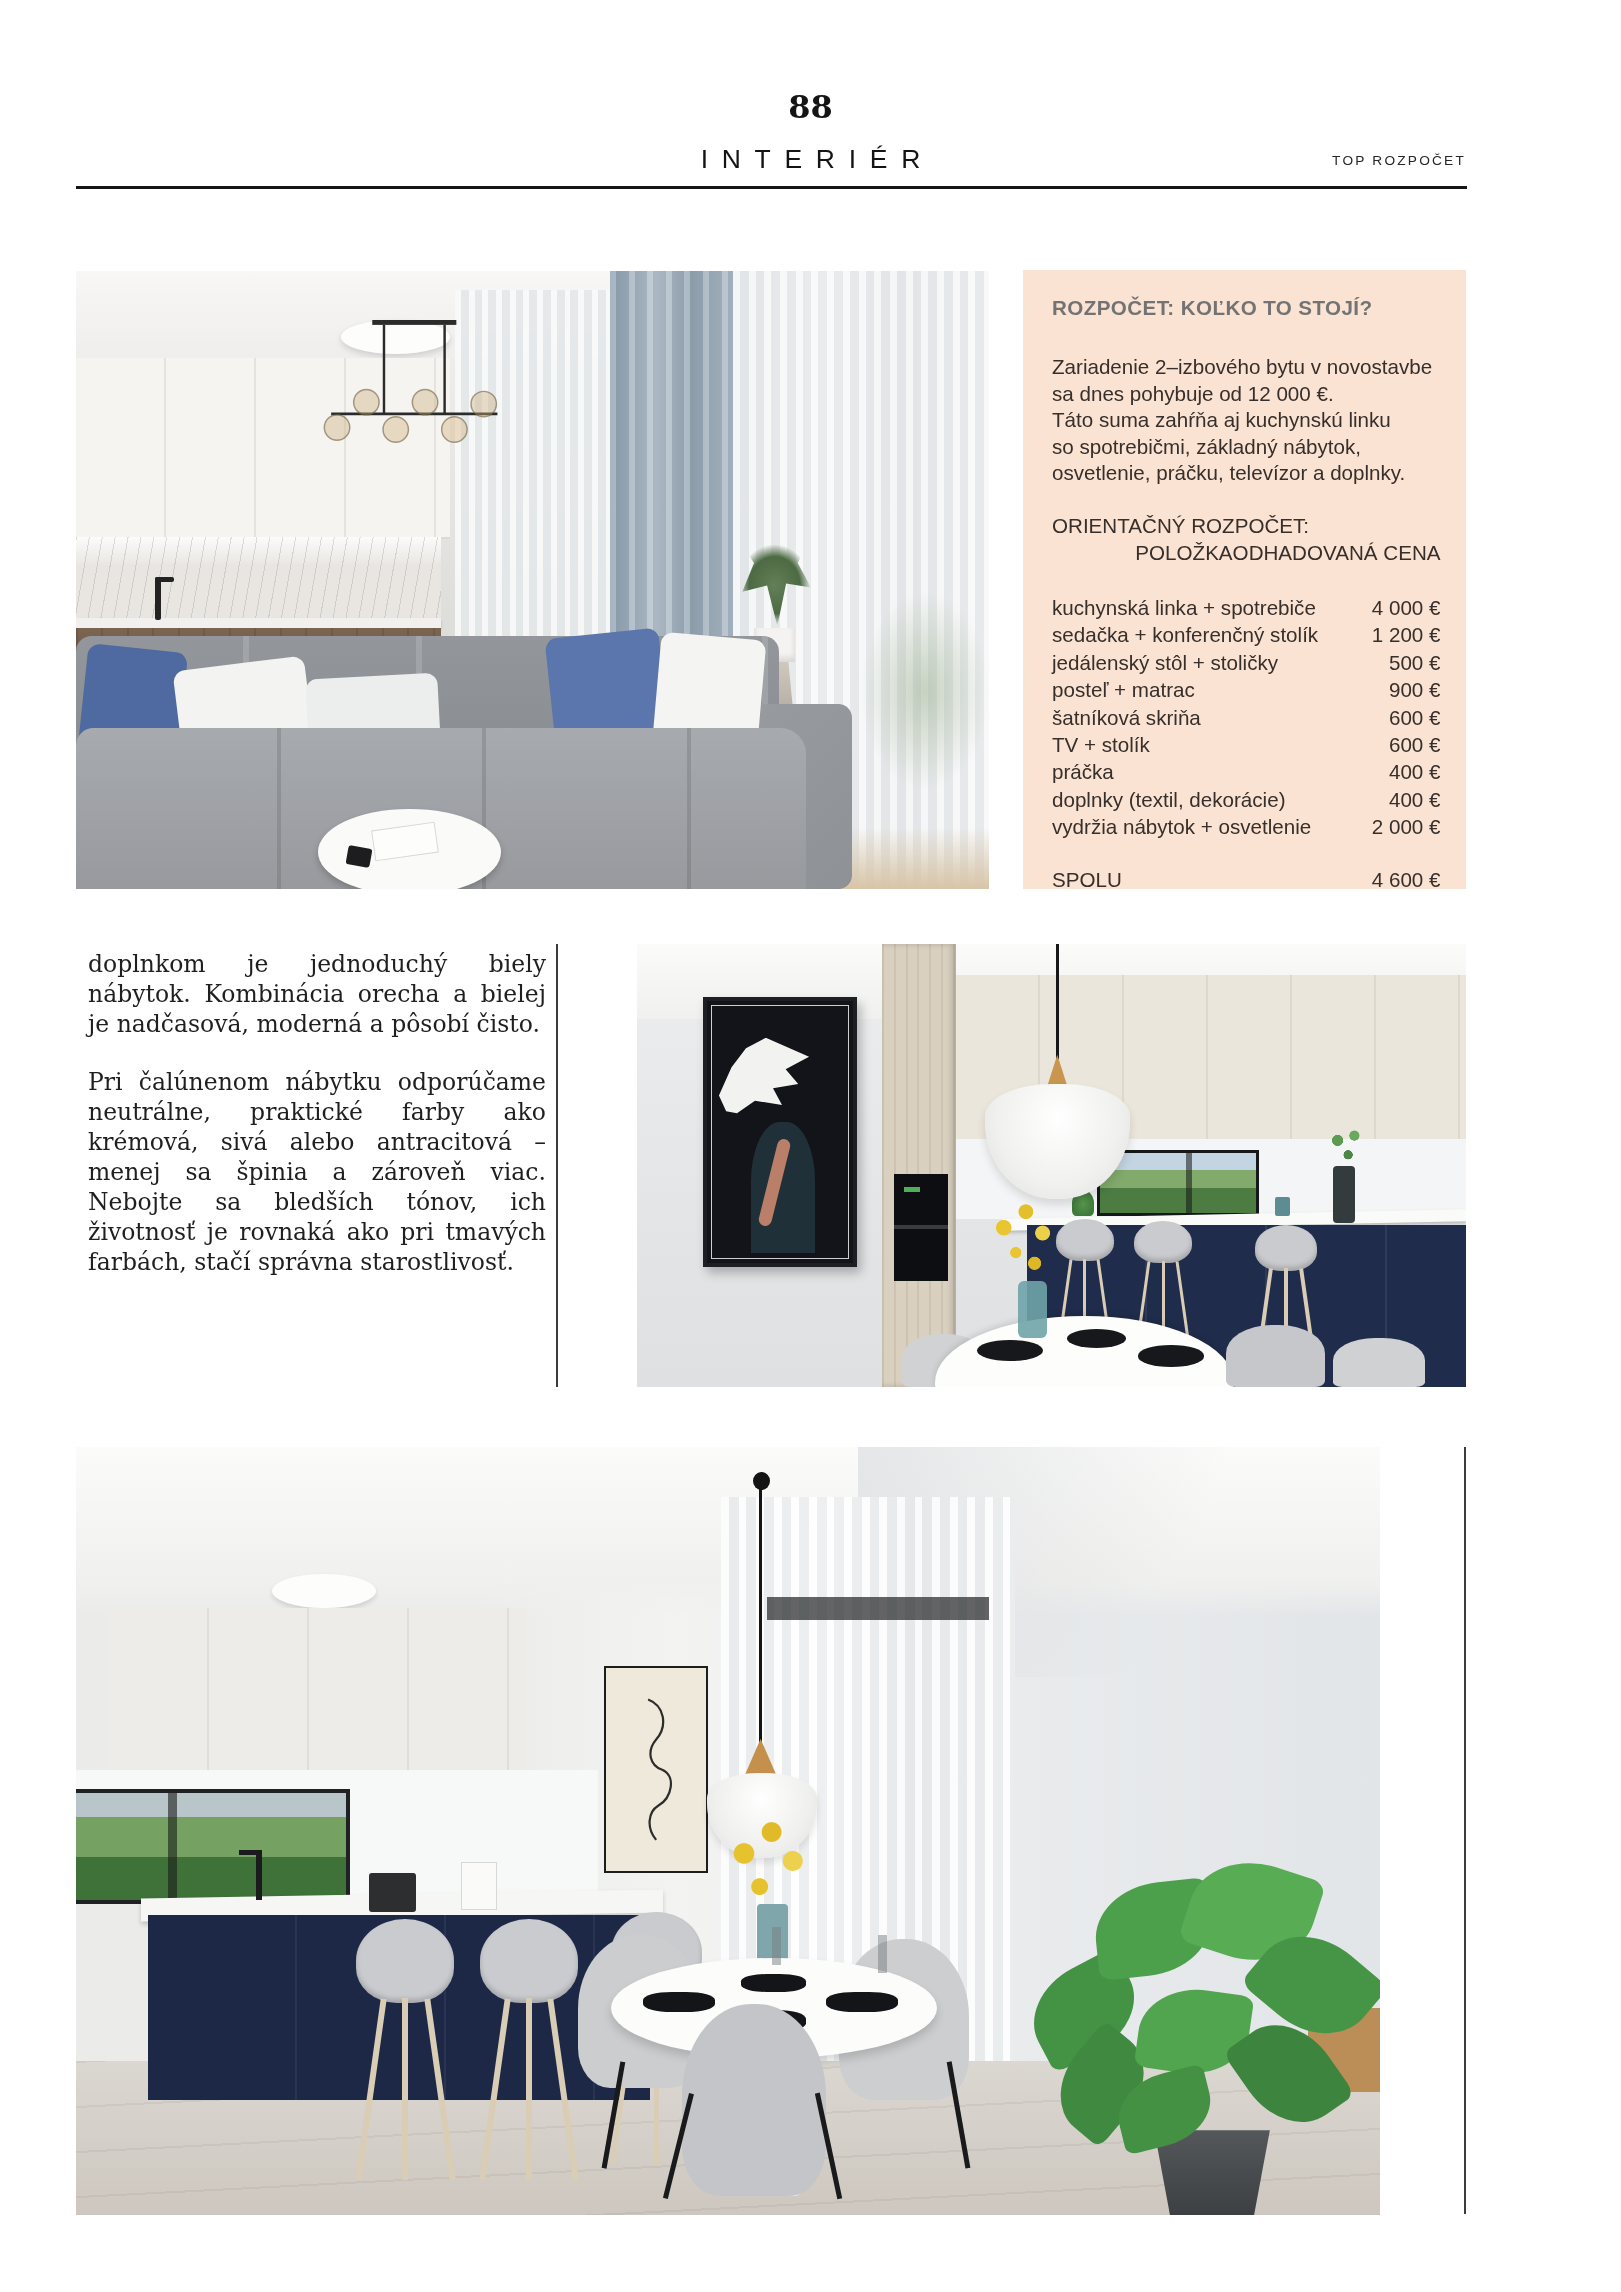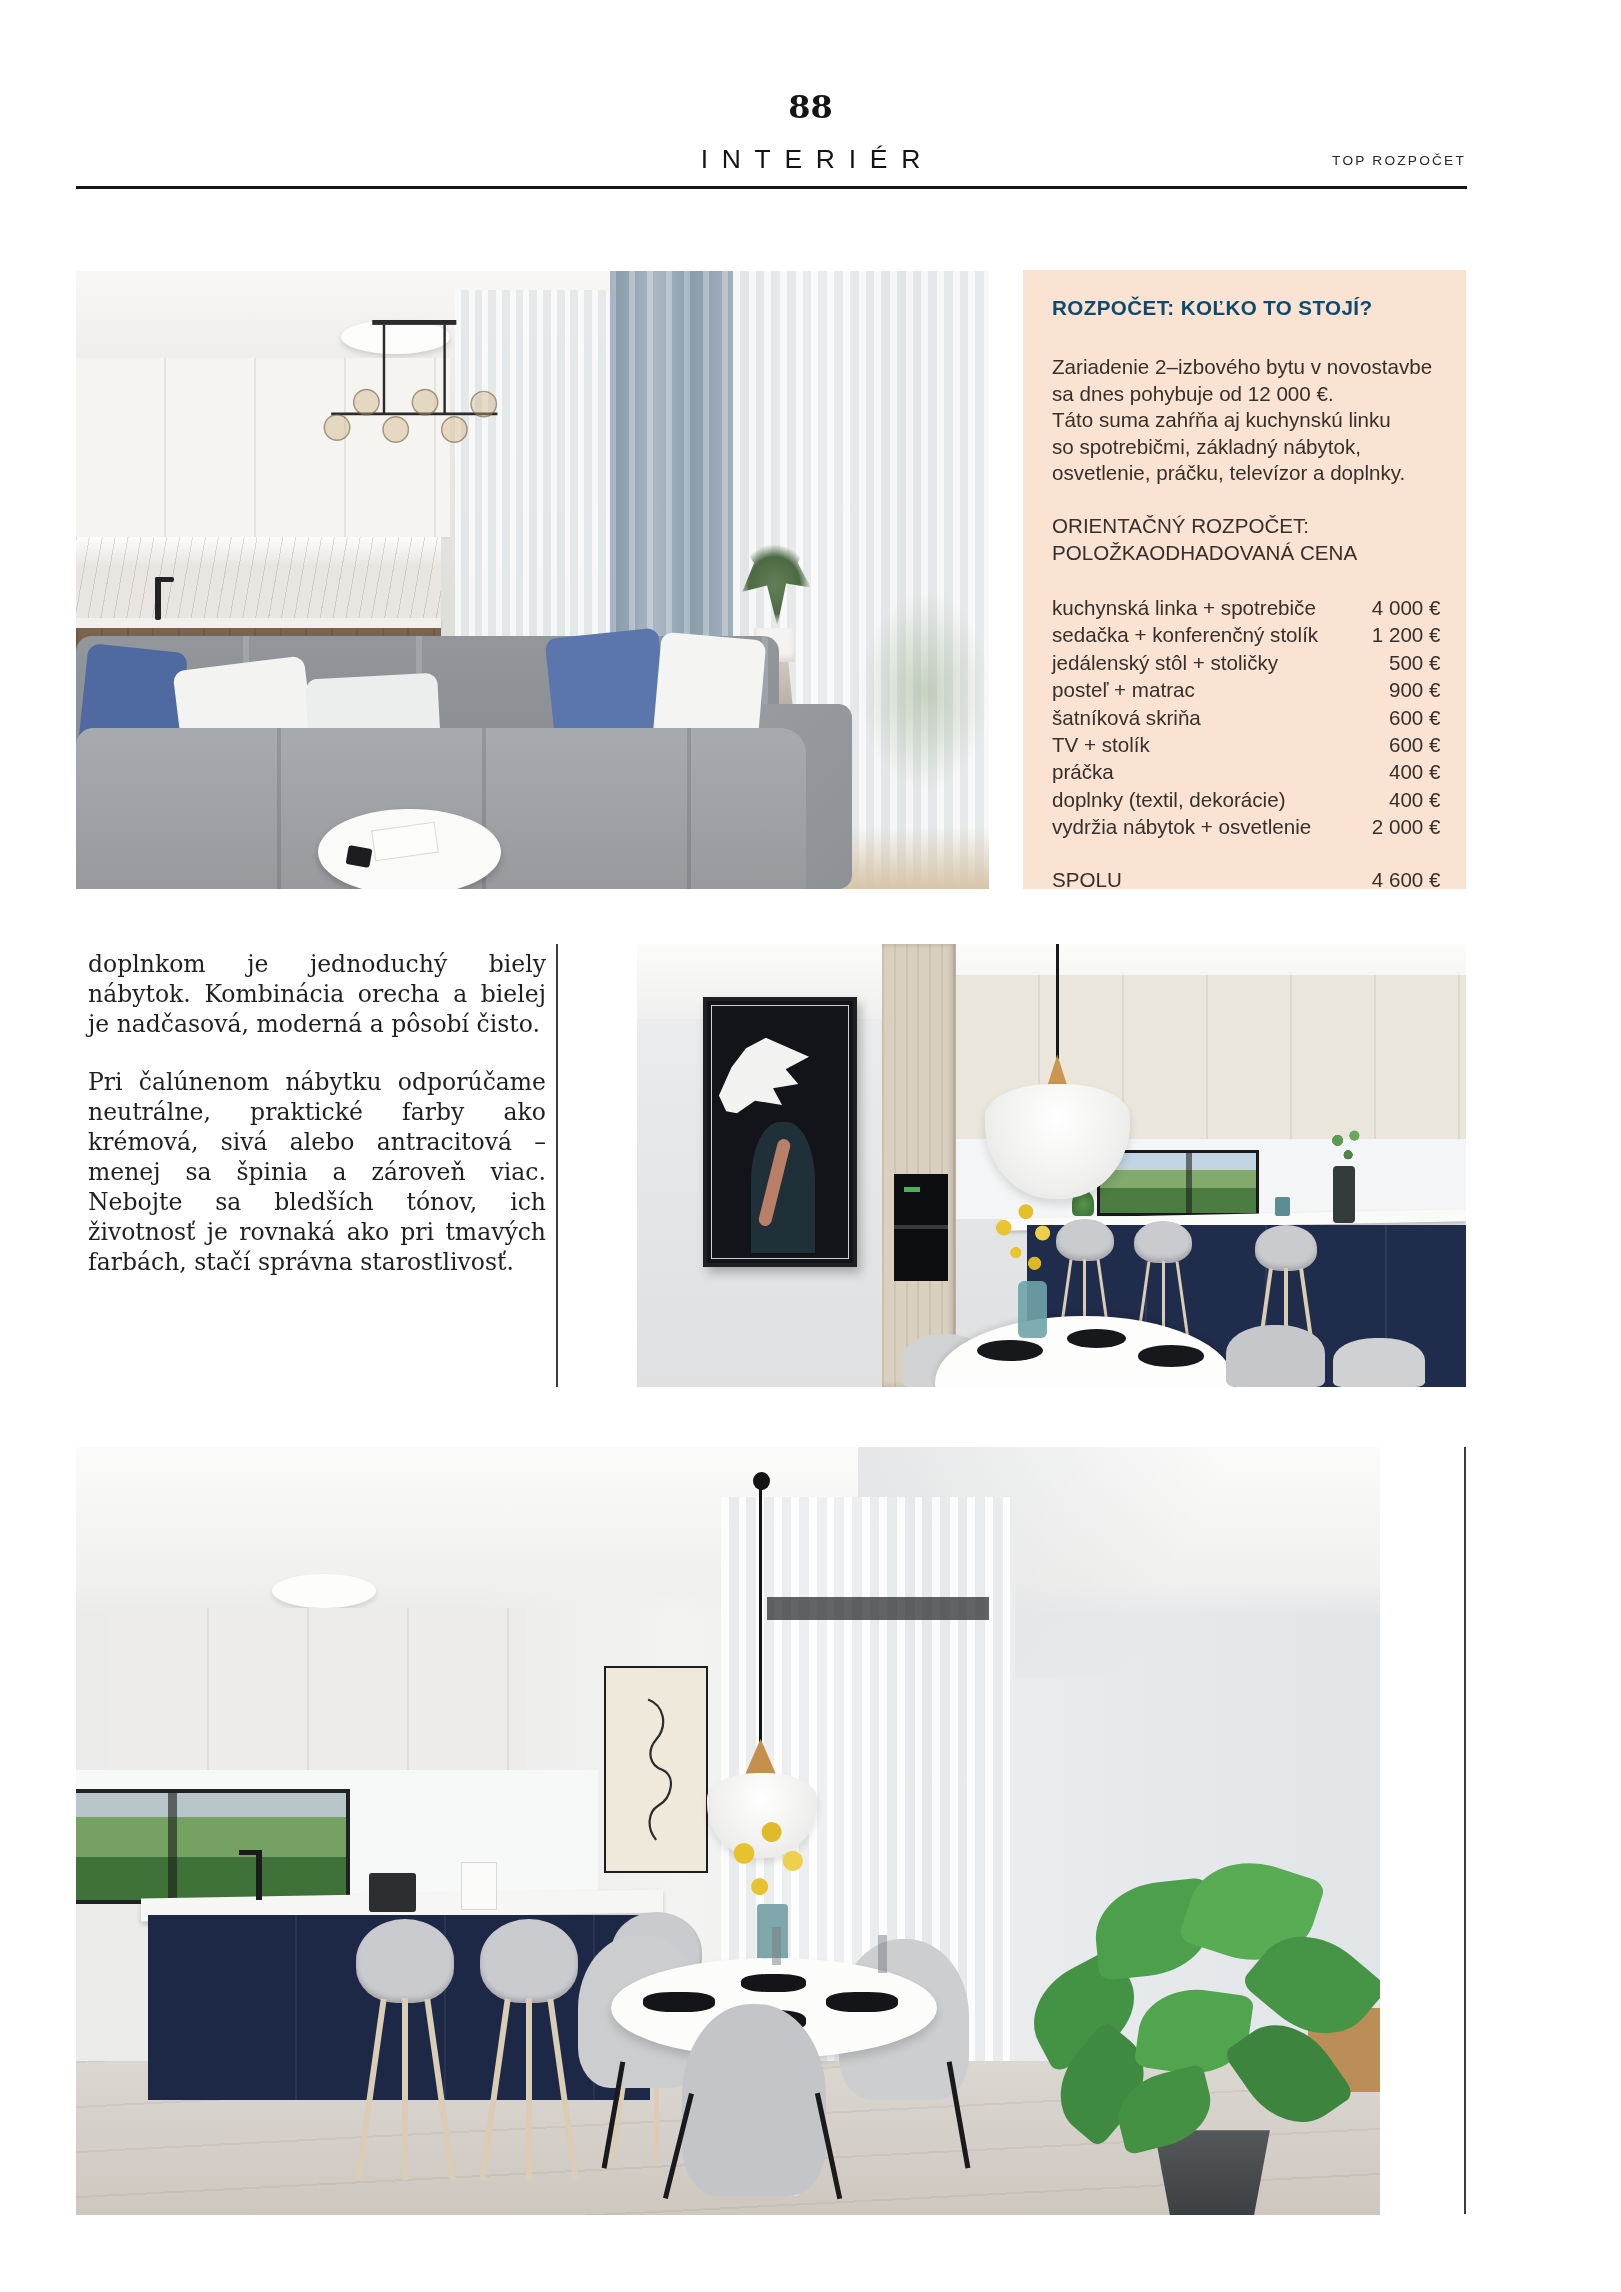--- a/index.html
+++ b/index.html
@@ -15,24 +15,24 @@
   .brand{right:155px;top:153px;font-size:13.7px;font-weight:500;letter-spacing:2.2px;color:#262626;}
   .header-rule{left:76px;top:186px;width:1391px;height:2.9px;background:#151515;}
 
   
   .photo{overflow:hidden;}
   .vline{width:2px;background:#3c3c3c;}
 
   
   .budget{left:1023px;top:270px;width:443px;height:619px;background:#fbe3d3;
     box-sizing:border-box;padding:24.5px 25.5px 17.6px 29px;color:#362f2b;font-size:20.6px;line-height:26.5px;}
-  .budget h3{margin:0 0 33px 0;font-size:20.6px;font-weight:700;letter-spacing:0.4px;color:#0c4a6e;}
+  .budget h3{margin:0 0 33px 0;font-size:20.6px;font-weight:700;letter-spacing:0.4px;color:#737373;}
   .budget .intro{margin:0 0 26.5px 0;}
   .budget .subtitle{font-weight:400;}
-  .budget .cols{display:flex;justify-content:flex-start;margin-bottom:28px;}
+  .budget .cols{display:flex;justify-content:flex-end;margin-bottom:28px;}
   .budget .rows .row{display:flex;justify-content:space-between;line-height:27.4px;}
   .budget .row .price{white-space:nowrap;}
   .budget .total{display:flex;justify-content:space-between;margin-top:25.5px;line-height:27.4px;}
 
   
   .article{left:76px;top:949px;width:470px;font-family:"DejaVu Serif",serif;
     font-size:23.5px;line-height:30px;text-align:justify;color:#1f1f1f;}
   .article p{margin:0 0 28px 12px;}
   .article p:last-child{margin-bottom:0;}
 

